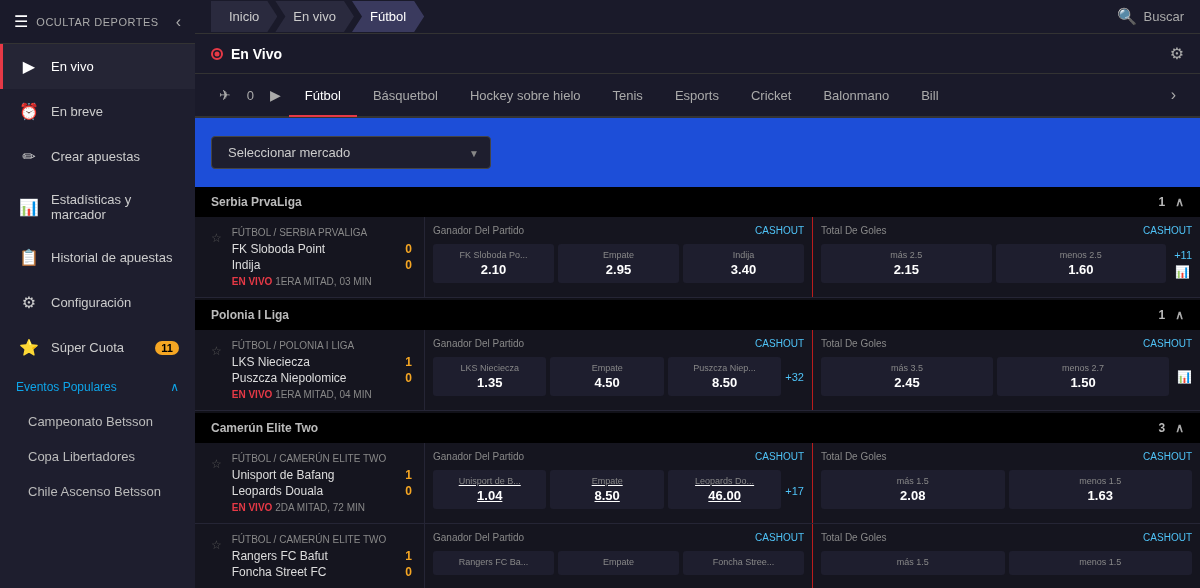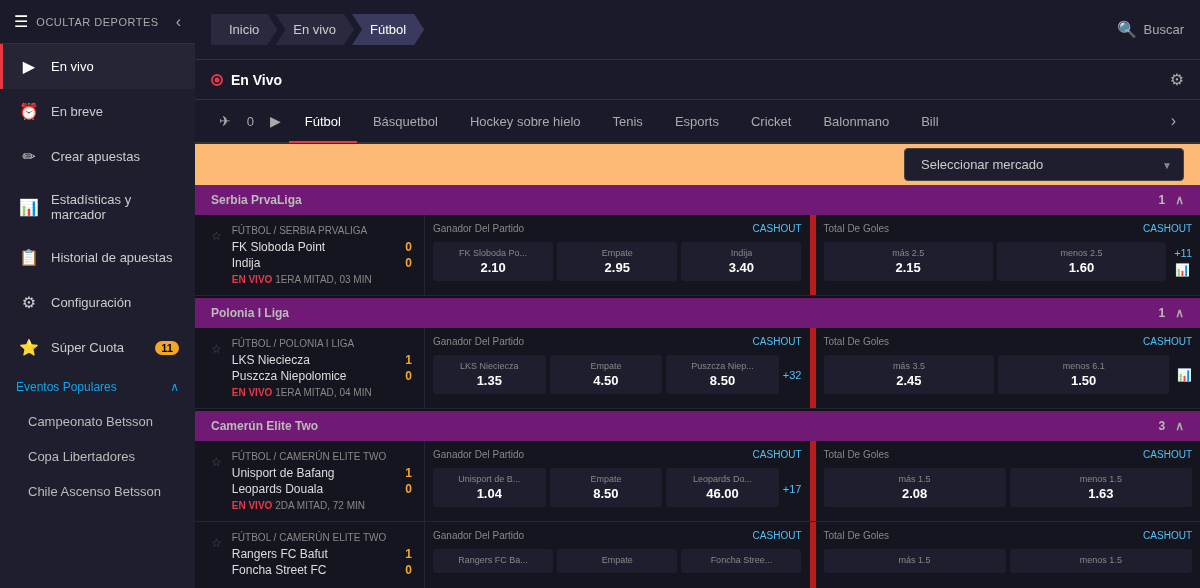--- a/index.html
+++ b/index.html
@@ -13,21 +13,21 @@
     .sidebar-item .icon { font-size: 16px; width: 20px; text-align: center; }
     .sidebar-item .label { flex: 1; }
     .badge { background: #f5a623; color: #000; border-radius: 10px; padding: 1px 6px; font-size: 11px; font-weight: bold; }
     .section-header { display: flex; align-items: center; justify-content: space-between; padding: 10px 16px; font-size: 12px; color: #0ea5e9; cursor: pointer; }
     .sub-item { padding: 10px 16px 10px 28px; font-size: 13px; color: #bbb; cursor: pointer; }
 
     
     .main { flex: 1; background: #111118; overflow: hidden; display: flex; flex-direction: column; }
 
     
-    .top-nav { display: flex; align-items: center; justify-content: space-between; background: #1a1a2a; padding: 0 16px; height: 60px; border-bottom: 1px solid #333; }
+    .top-nav { display: flex; align-items: center; justify-content: space-between; background: #1a1a2a; padding: 0 16px; height: 34px; border-bottom: 1px solid #333; }
     .breadcrumb { display: flex; align-items: center; gap: 0; }
     .breadcrumb-item { display: flex; align-items: center; background: #2a2a3e; padding: 8px 18px; font-size: 13px; color: #ccc; clip-path: polygon(0 0, calc(100% - 10px) 0, 100% 50%, calc(100% - 10px) 100%, 0 100%, 10px 50%); margin-right: -2px; }
     .breadcrumb-item:first-child { clip-path: polygon(0 0, calc(100% - 10px) 0, 100% 50%, calc(100% - 10px) 100%, 0 100%); }
     .breadcrumb-item.active { background: #3a3a5e; color: #fff; }
     .search-btn { display: flex; align-items: center; gap: 6px; color: #aaa; font-size: 13px; cursor: pointer; }
 
     
     .content { flex: 1; overflow-y: auto; overflow-x: hidden; }
     .content::-webkit-scrollbar { width: 4px; }
     .content::-webkit-scrollbar-track { background: #111; }
@@ -41,26 +41,26 @@
 
     
     .tabs { display: flex; align-items: center; padding: 0 16px; background: #1a1a2a; border-bottom: 2px solid #333; gap: 0; }
     .tab { padding: 12px 16px; font-size: 13px; color: #aaa; cursor: pointer; border-bottom: 2px solid transparent; margin-bottom: -2px; white-space: nowrap; }
     .tab.active { color: #fff; border-bottom: 2px solid #e63946; }
     .tab-icon { padding: 12px 8px; color: #aaa; cursor: pointer; }
     .tab-count { display: flex; align-items: center; gap: 4px; padding: 12px 8px; color: #aaa; font-size: 13px; }
     .tab-more { padding: 12px 8px; color: #aaa; cursor: pointer; margin-left: auto; }
 
     
-    .market-bar { display: flex; justify-content: flex-end; padding: 4px 16px; background: #fdba74; }
+    .market-bar { display: flex; justify-content: flex-start; padding: 18px 16px; background: #1d4ed8; }
     .market-select { background: #1e1e2e; border: 1px solid #444; color: #ccc; padding: 8px 40px 8px 16px; font-size: 13px; border-radius: 4px; width: 280px; appearance: none; cursor: pointer; }
 
     
     .match-section { margin-bottom: 2px; }
-    .match-section-header { display: flex; align-items: center; justify-content: space-between; background: #701a75; padding: 8px 16px; font-size: 12px; color: #bbb; font-weight: 600; }
+    .match-section-header { display: flex; align-items: center; justify-content: space-between; background: #000000; padding: 8px 16px; font-size: 12px; color: #bbb; font-weight: 600; }
     .match-section-header .right { display: flex; align-items: center; gap: 10px; }
     .match-meta { font-size: 10px; color: #888; margin-bottom: 4px; }
     .match-team-row { display: flex; justify-content: space-between; align-items: center; margin-bottom: 2px; }
     .match-team-name { font-size: 12px; color: #ddd; }
     .match-score { font-size: 12px; color: #f5a623; font-weight: bold; }
     .match-status { font-size: 10px; margin-top: 4px; }
     .live-badge { color: #e63946; font-weight: bold; font-size: 10px; }
     .time-info { color: #888; font-size: 10px; }
     .odds-panel-header { display: flex; justify-content: space-between; align-items: center; margin-bottom: 8px; }
     .odds-label { font-size: 10px; color: #888; }
@@ -75,21 +75,21 @@
     
     .gear-icon { color: #aaa; cursor: pointer; font-size: 16px; }
 
     .chevron { font-size: 12px; color: #aaa; cursor: pointer; }
     
     .select-wrapper { position: relative; display: inline-block; }
     .select-wrapper::after { content: '▼'; position: absolute; right: 12px; top: 50%; transform: translateY(-50%); color: #888; font-size: 10px; pointer-events: none; }
 
     .match-row-full { display: flex; background: #15151f; border-bottom: 1px solid #252535; }
     .match-left { width: 230px; flex-shrink: 0; padding: 10px 12px; border-right: 1px solid #252535; display: flex; gap: 6px; }
-    .match-odds-1 { flex: 1; padding: 8px 8px; border-right: 6px solid #b91c1c; }
+    .match-odds-1 { flex: 1; padding: 8px 8px; border-right: 1px solid #b91c1c; }
     .match-odds-2 { flex: 1; padding: 8px 8px; }
   </style>
 </head>
 <body>
 
 <div class="sidebar">
   <div class="sidebar-header">
     <span style="font-size:16px;">☰</span>
     <span style="font-size:11px;color:#aaa;text-transform:uppercase;letter-spacing:0.5px;flex:1;">OCULTAR DEPORTES</span>
     <span style="color:#aaa;cursor:pointer;">‹</span>
@@ -345,21 +345,21 @@
             <span class="odds-label">Total De Goles</span>
             <span class="cashout">CASHOUT</span>
           </div>
           <div style="display:flex;align-items:center;">
             <div style="display:grid;grid-template-columns:1fr 1fr;gap:4px;flex:1;">
               <button class="odds-btn">
                 <span class="odds-btn-name">más 3.5</span>
                 <span class="odds-btn-val">2.45</span>
               </button>
               <button class="odds-btn">
-                <span class="odds-btn-name">menos 6.1</span>
+                <span class="odds-btn-name">menos 2.7</span>
                 <span class="odds-btn-val">1.50</span>
               </button>
             </div>
             <div style="display:flex;flex-direction:column;align-items:center;margin-left:8px;gap:4px;">
               <span style="color:#aaa;font-size:12px;cursor:pointer;">📊</span>
             </div>
           </div>
         </div>
       </div>
     </div>
@@ -391,21 +391,21 @@
               <span class="time-info"> <span>2DA MITAD, 72 MIN</span></span>
             </div>
           </div>
         </div>
         <div class="match-odds-1">
           <div class="odds-panel-header">
             <span class="odds-label">Ganador Del Partido</span>
             <span class="cashout">CASHOUT</span>
           </div>
           <div style="display:flex;align-items:center;">
-            <div class="odds-buttons" style="flex:1;">
+            <div class="odds-buttons" style="flex:1;text-decoration:underline;">
               <button class="odds-btn">
                 <span class="odds-btn-name">Unisport de B...</span>
                 <span class="odds-btn-val">1.04</span>
               </button>
               <button class="odds-btn">
                 <span class="odds-btn-name">Empate</span>
                 <span class="odds-btn-val">8.50</span>
               </button>
               <button class="odds-btn">
                 <span class="odds-btn-name">Leopards Do...</span>

